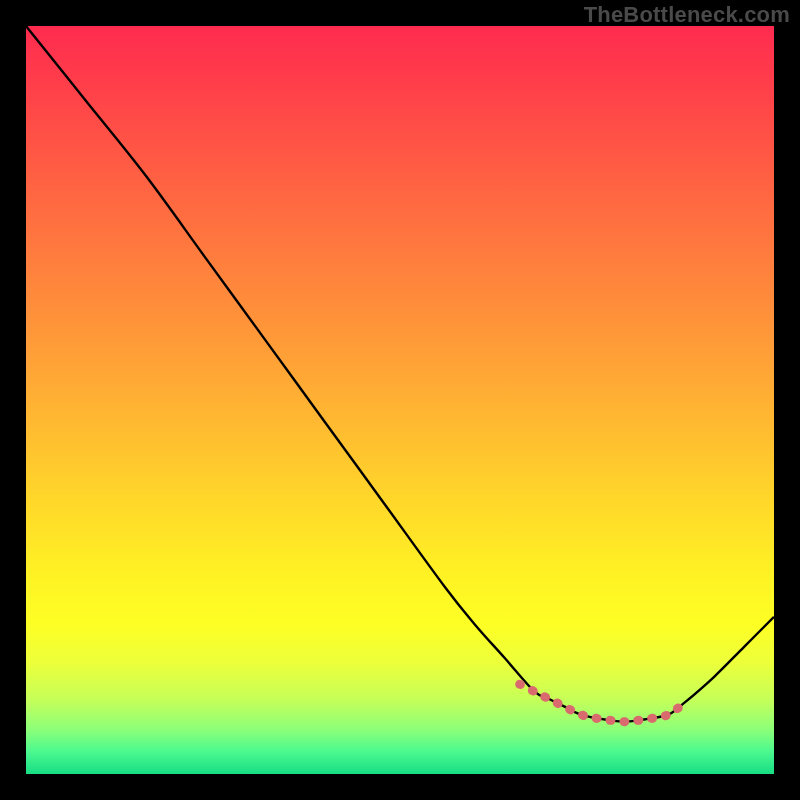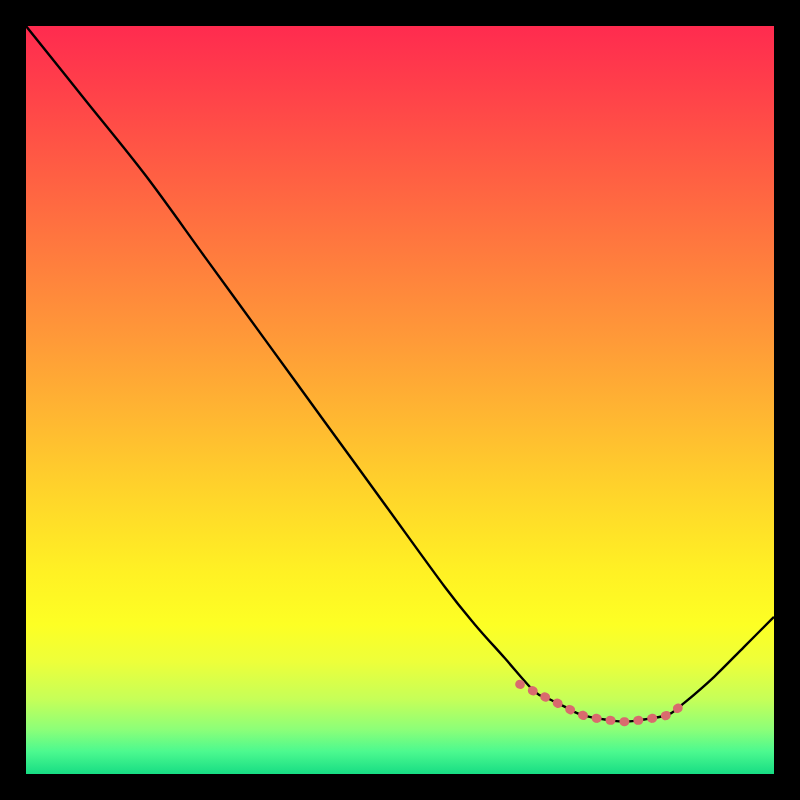--- a/index.html
+++ b/index.html
@@ -57,20 +57,21 @@
     top: 0;
     width: 748px;
     height: 748px;
   }
 </style>
 </head>
 <body>
 
 <div class="frame">
 
+  <div class="watermark">TheBottleneck.com</div>
 
   <div class="plot">
     <svg class="curve" viewBox="0 0 748 748" preserveAspectRatio="none">
       <path d="M0.00 0.00 C9.97 12.47, 39.89 49.87, 59.84 74.80 C79.79 99.73, 99.73 123.42, 119.68 149.60 C139.63 175.78, 159.57 204.45, 179.52 231.88 C199.47 259.31, 219.41 286.73, 239.36 314.16 C259.31 341.59, 279.25 369.01, 299.20 396.44 C319.15 423.87, 339.09 451.29, 359.04 478.72 C378.99 506.15, 403.92 541.05, 418.88 561.00 C433.84 580.95, 438.83 586.56, 448.80 598.40 C458.77 610.24, 468.75 620.84, 478.72 632.06 C488.69 643.28, 501.16 658.86, 508.64 665.72 C516.12 672.58, 518.61 670.71, 523.60 673.20 C528.59 675.69, 533.57 678.19, 538.56 680.68 C543.55 683.17, 548.53 686.29, 553.52 688.16 C558.51 690.03, 563.49 690.90, 568.48 691.90 C573.47 692.90, 578.45 693.52, 583.44 694.14 C588.43 694.77, 593.41 695.64, 598.40 695.64 C603.39 695.64, 608.37 694.77, 613.36 694.14 C618.35 693.52, 623.33 692.90, 628.32 691.90 C633.31 690.90, 638.29 690.65, 643.28 688.16 C648.27 685.67, 650.76 683.17, 658.24 676.94 C665.72 670.71, 678.19 660.11, 688.16 650.76 C698.13 641.41, 708.11 630.81, 718.08 620.84 C728.05 610.87, 743.01 595.91, 748.00 590.92" id="curve-path" fill="none" stroke="#000" stroke-width="2.4"></path>
       <path d="M493.68 658.24 C496.17 659.49, 503.65 663.23, 508.64 665.72 C513.63 668.21, 518.61 670.71, 523.60 673.20 C528.59 675.69, 533.57 678.19, 538.56 680.68 C543.55 683.17, 548.53 686.29, 553.52 688.16 C558.51 690.03, 563.49 690.90, 568.48 691.90 C573.47 692.90, 578.45 693.52, 583.44 694.14 C588.43 694.77, 593.41 695.64, 598.40 695.64 C603.39 695.64, 608.37 694.77, 613.36 694.14 C618.35 693.52, 623.33 692.90, 628.32 691.90 C633.31 690.90, 638.29 690.65, 643.28 688.16 C648.27 685.67, 655.75 678.81, 658.24 676.94" id="hl-path" fill="none" stroke="#d96b6e" stroke-width="9" stroke-linecap="round" stroke-linejoin="round" stroke-dasharray="1 13"></path>
     </svg>
   </div>
 
 </div>
 

